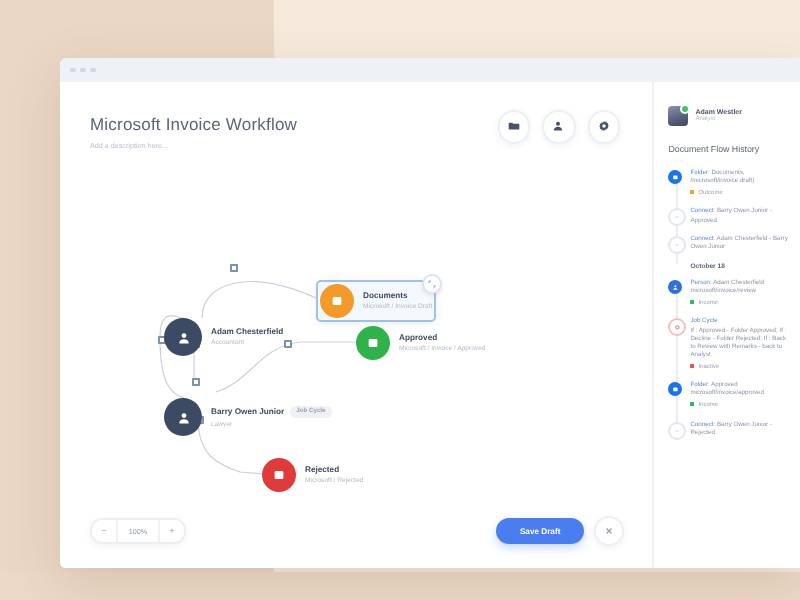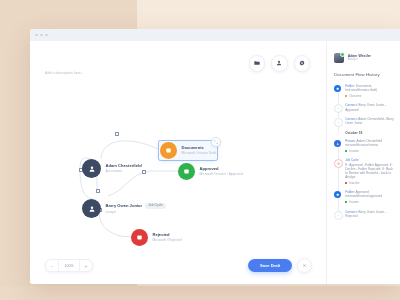--- a/index.html
+++ b/index.html
@@ -148,20 +148,21 @@
     <div class="titlebar">
       <span class="dot"></span>
       <span class="dot"></span>
       <span class="dot"></span>
     </div>
 
     <div class="body">
 
       <div class="canvas-wrap">
 
+        <div class="page-title">Microsoft Invoice Workflow</div>
         <div class="page-desc">Add a description here...</div>
 
         <div class="hdr-actions">
           <div class="icon-btn">
             <svg width="6" height="6" viewBox="0 0 16 16">
               <path d="M1.5 3.5h4.3l1.1 1.4h7.6a.6.6 0 0 1 .6.6v6.5a.6.6 0 0 1-.6.6H1.5a.6.6 0 0 1-.6-.6V4.1a.6.6 0 0 1 .6-.6z" fill="#48526a"></path>
             </svg>
           </div>
           <div class="icon-btn">
             <svg width="6" height="6" viewBox="0 0 16 16">

